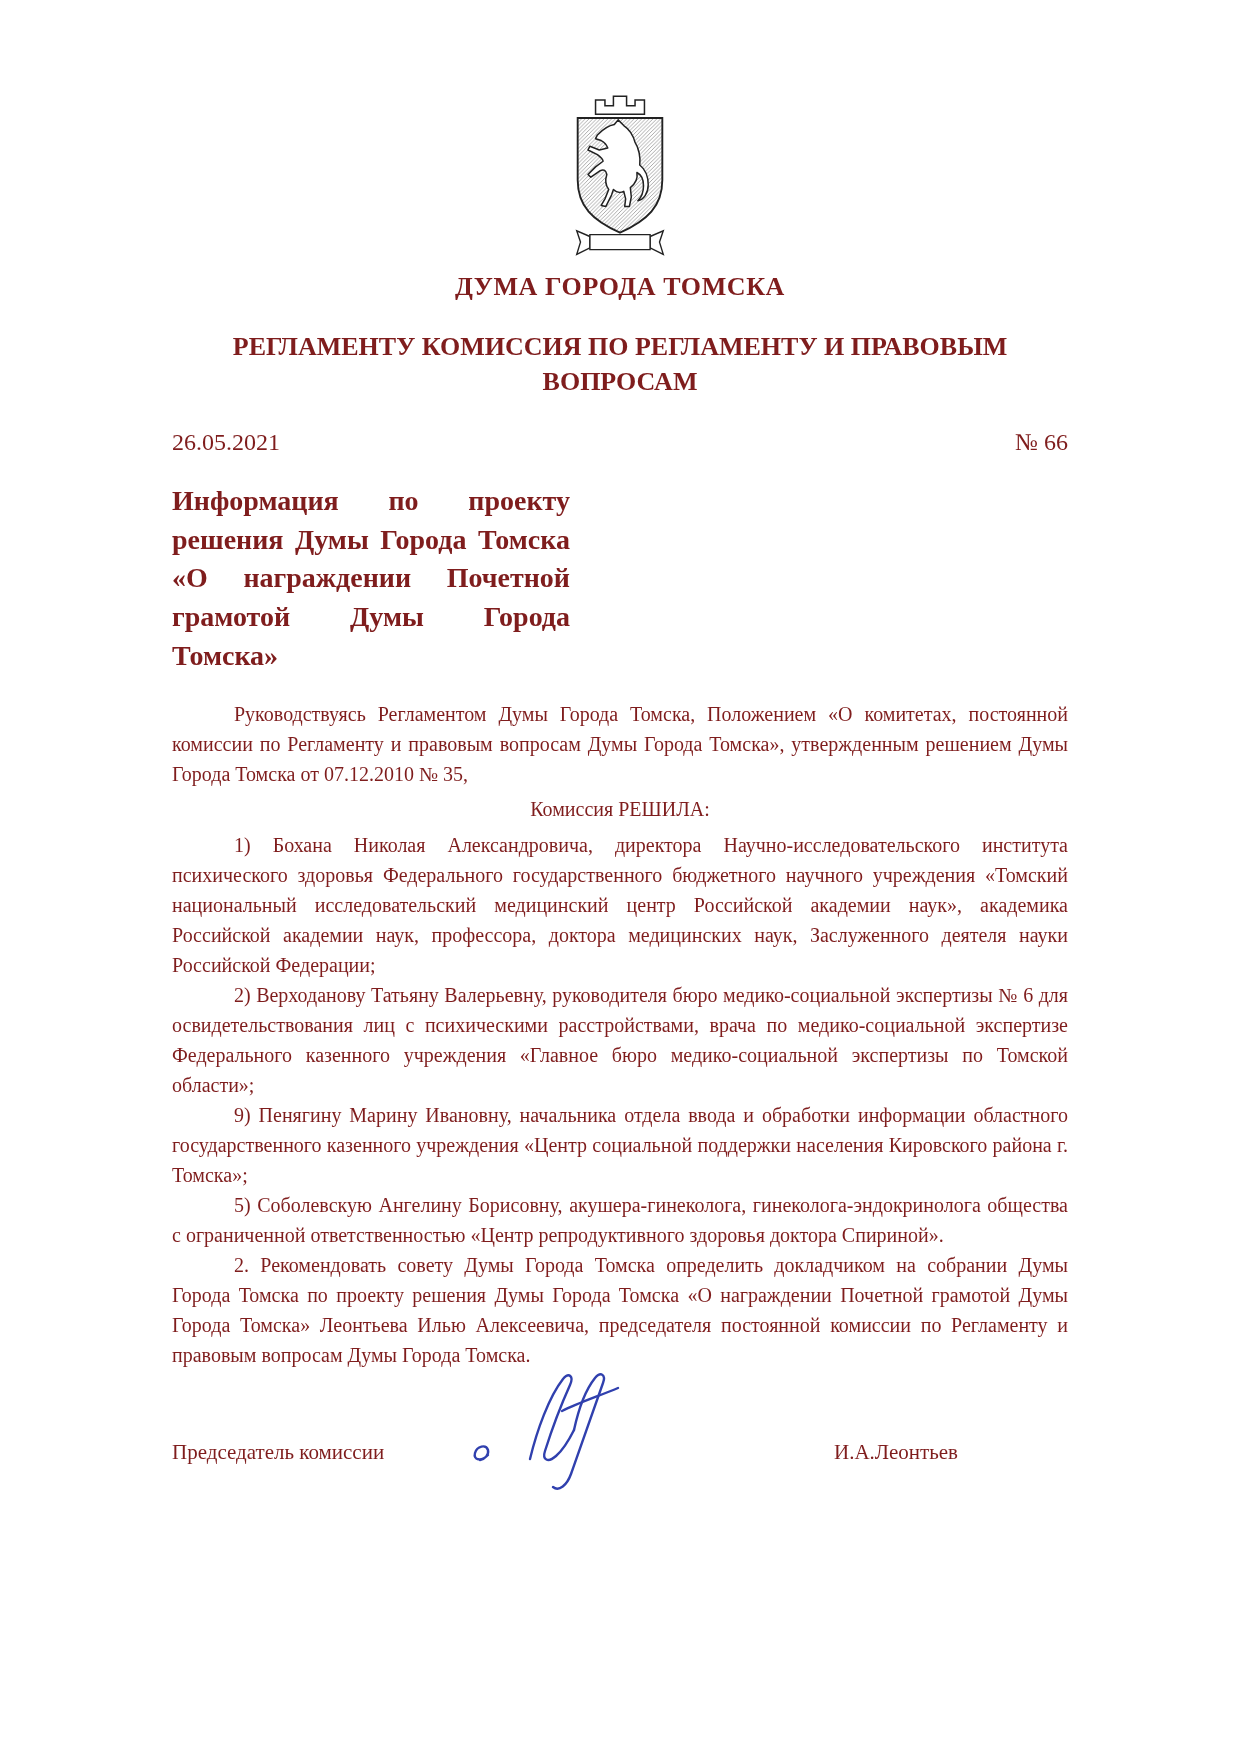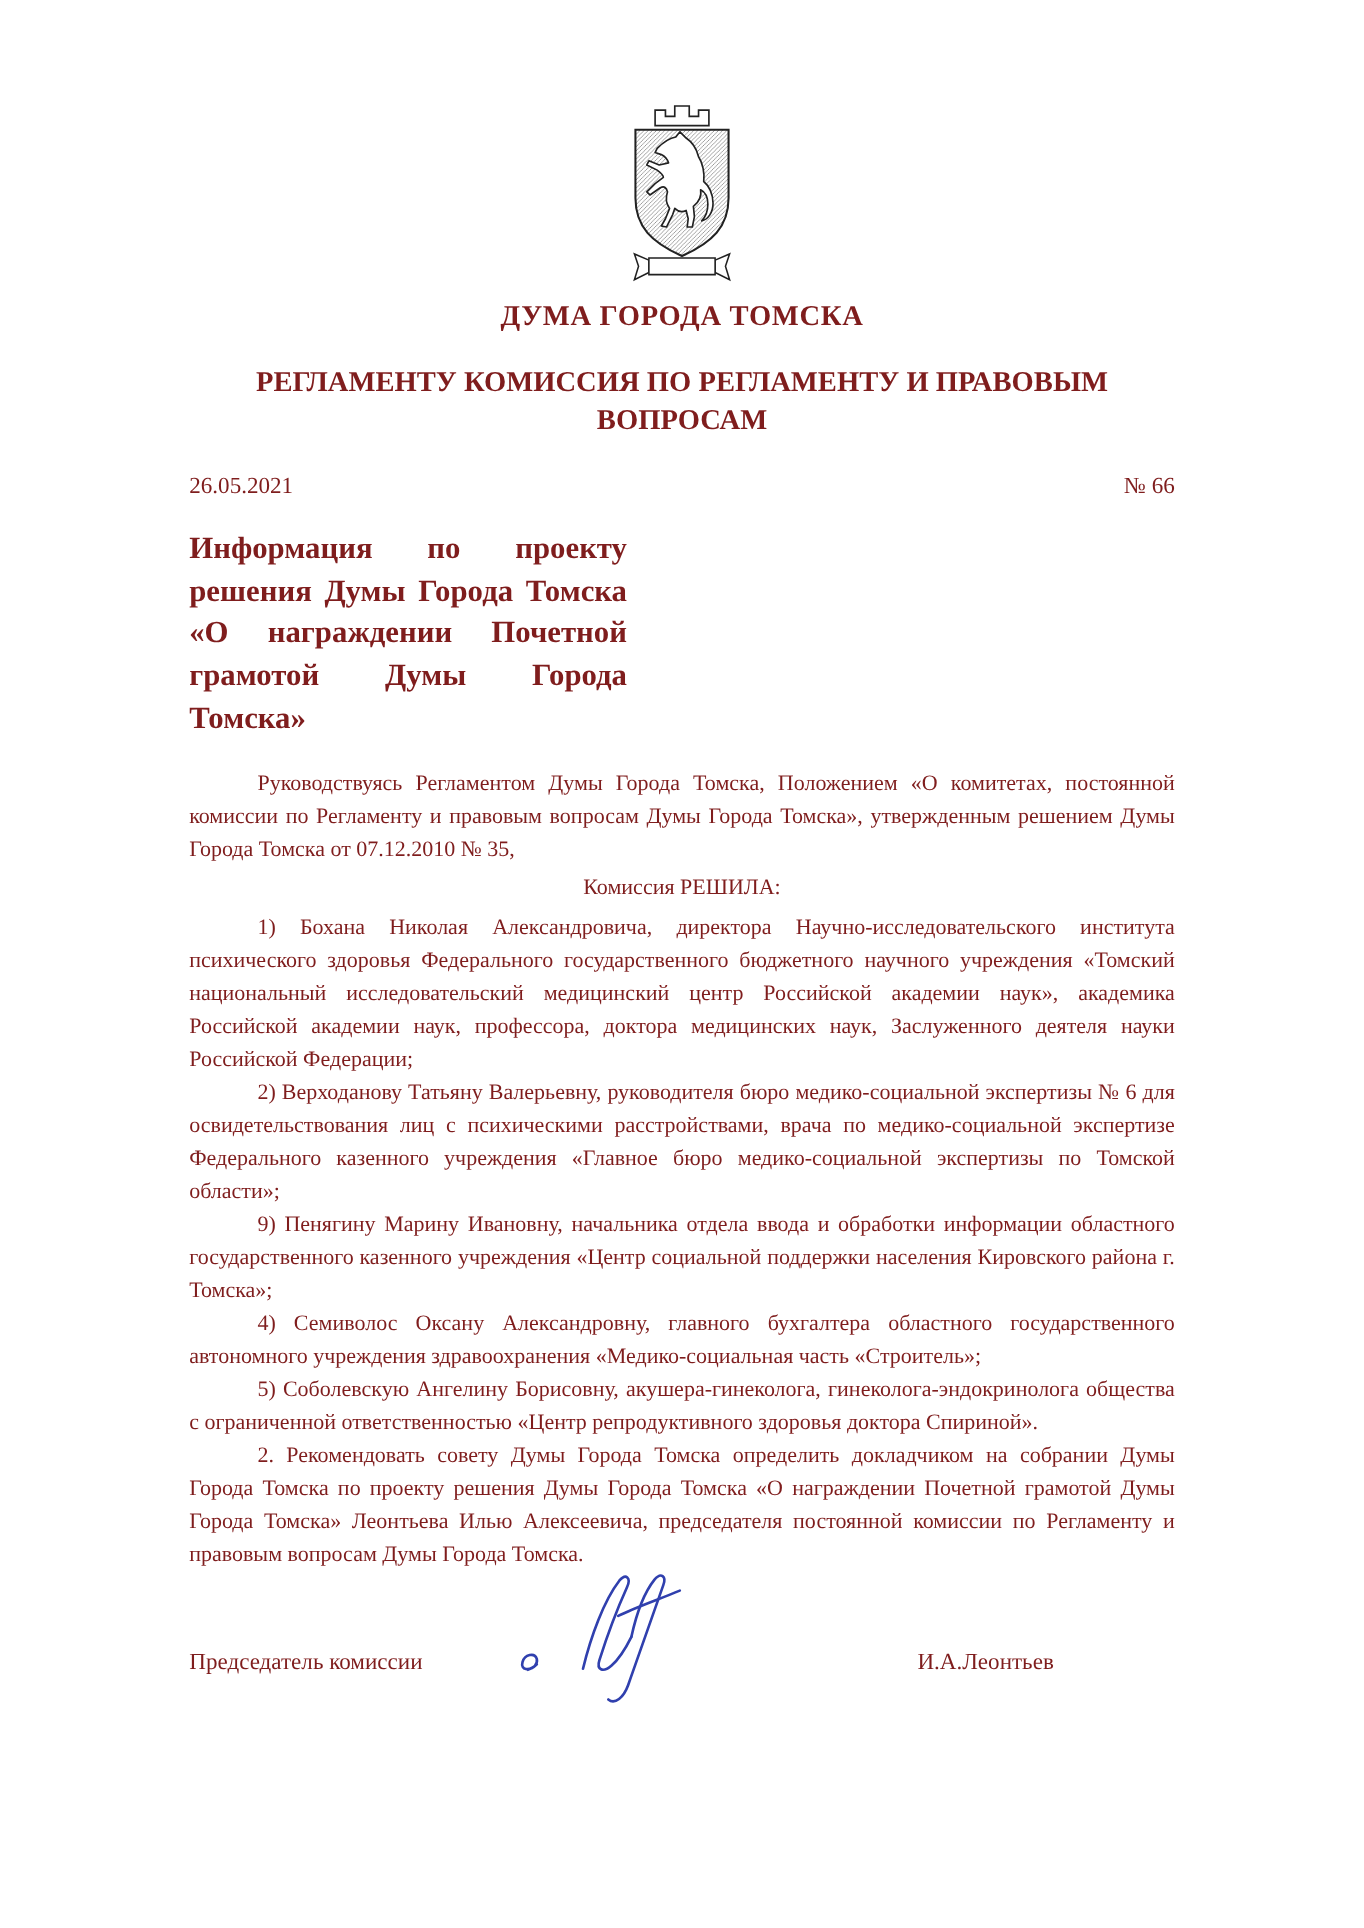--- a/index.html
+++ b/index.html
@@ -44,21 +44,21 @@
     font-weight: bold;
     font-size: 27px;
     letter-spacing: 1.5px;
     margin-top: 26px;
   }
   .meta-row {
     display: flex;
     justify-content: space-between;
     align-items: baseline;
     margin-top: 30px;
-    font-size: 21px;
+    font-size: 24px;
   }
   .subject {
     margin-top: 26px;
     width: 398px;
     font-weight: bold;
     font-size: 28px;
     line-height: 1.38;
     text-align: justify;
   }
   .body-block { margin-top: 24px; }
@@ -135,21 +135,20 @@
   </div>
 
   <div class="subject">Информация по проекту решения Думы Города Томска «О награждении Почетной грамотой Думы Города Томска»</div>
 
   <div class="body-block">
     <p>Руководствуясь Регламентом Думы Города Томска, Положением «О комитетах, постоянной комиссии по Регламенту и правовым вопросам Думы Города Томска», утвержденным решением Думы Города Томска от 07.12.2010 № 35,</p>
     <div class="resolution-heading">Комиссия РЕШИЛА:</div>
     <p>1) Бохана Николая Александровича, директора Научно-исследовательского института психического здоровья Федерального государственного бюджетного научного учреждения «Томский национальный исследовательский медицинский центр Российской академии наук», академика Российской академии наук, профессора, доктора медицинских наук, Заслуженного деятеля науки Российской Федерации;</p>
     <p>2) Верходанову Татьяну Валерьевну, руководителя бюро медико-социальной экспертизы № 6 для освидетельствования лиц с психическими расстройствами, врача по медико-социальной экспертизе Федерального казенного учреждения «Главное бюро медико-социальной экспертизы по Томской области»;</p>
     <p>9) Пенягину Марину Ивановну, начальника отдела ввода и обработки информации областного государственного казенного учреждения «Центр социальной поддержки населения Кировского района г. Томска»;</p>
-    <p>4) Семиволос Оксану Александровну, главного бухгалтера областного государственного автономного учреждения здравоохранения «Медико-социальная часть «Строитель»;</p>
     <p>5) Соболевскую Ангелину Борисовну, акушера-гинеколога, гинеколога-эндокринолога общества с ограниченной ответственностью «Центр репродуктивного здоровья доктора Спириной».</p>
     <p>2. Рекомендовать совету Думы Города Томска определить докладчиком на собрании Думы Города Томска по проекту решения Думы Города Томска «О награждении Почетной грамотой Думы Города Томска» Леонтьева Илью Алексеевича, председателя постоянной комиссии по Регламенту и правовым вопросам Думы Города Томска.</p>
   </div>
 
   <div class="sig-row">
     <span>Председатель комиссии</span>
 
     <svg class="sig-scribble" viewBox="0 0 210 150" xmlns="http://www.w3.org/2000/svg">
       <g fill="none" stroke-width="2.4" stroke-linecap="round" stroke-linejoin="round" stroke="#3040ae">
         <path d="M16,110 C9,117 1,115 3,108 C5,101 14,99 16,105 C17,110 13,114 8,115"></path>

